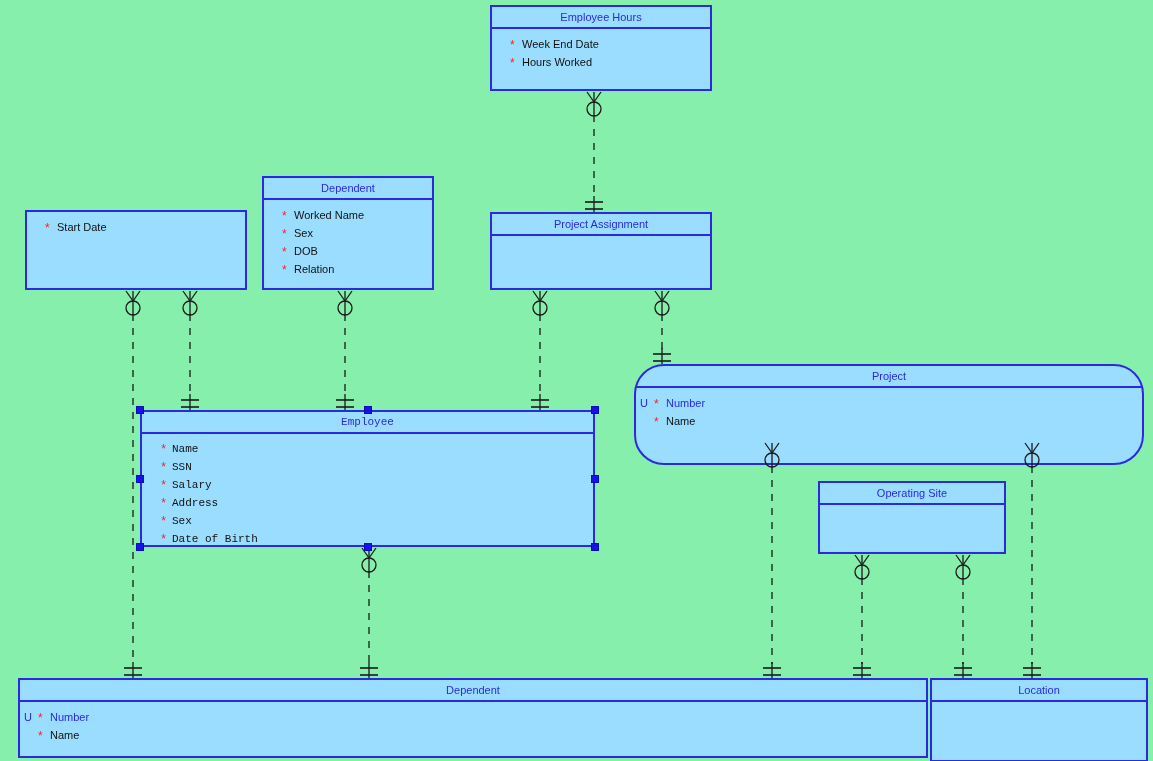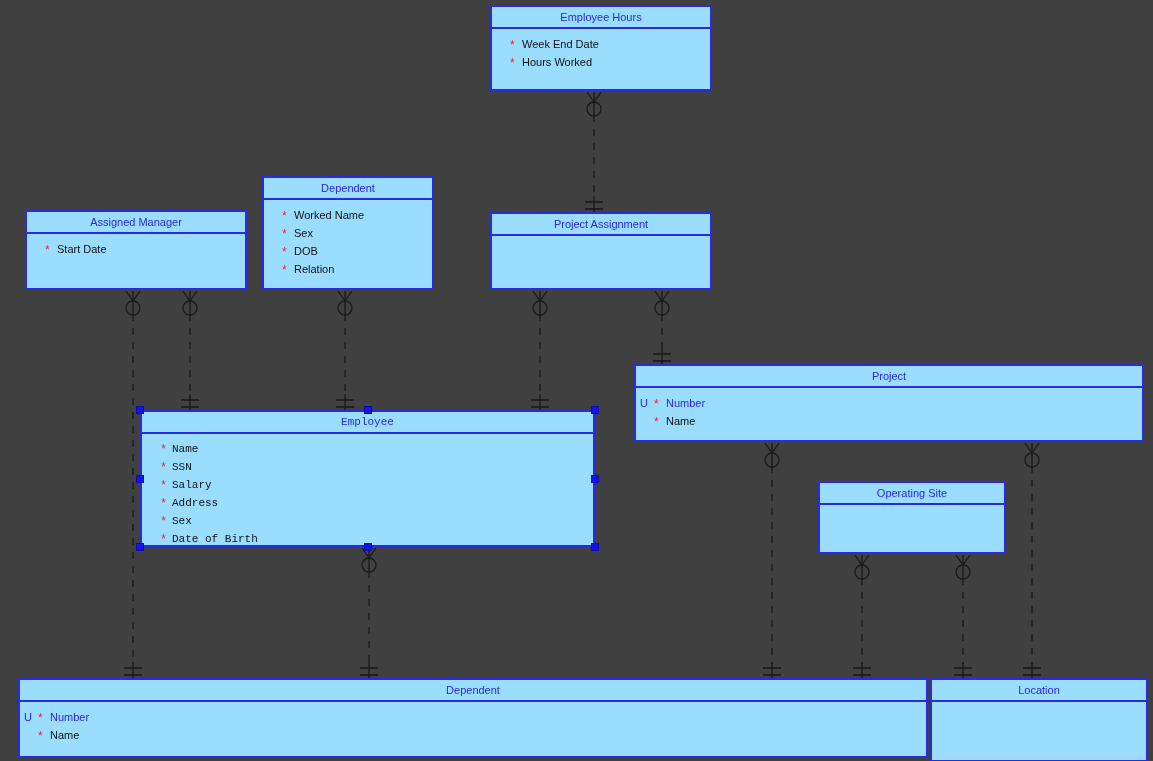--- a/index.html
+++ b/index.html
@@ -1,19 +1,19 @@
 <!DOCTYPE html>
 <html><head>
 <meta charset="utf-8">
 <style>
   html,body{margin:0;padding:0;background:#ffffff;}
   #canvas{
     position:relative;
     width:1153px;height:761px;
-    background:#404040;
+    background:#86efac;
     font-family:"Liberation Sans", sans-serif;
     overflow:hidden;
   }
   
   .entity{
     position:absolute;
     box-sizing:border-box;
     background:#9ADDFF;
     border:2px solid #2A2AE0;
     z-index:5;
@@ -158,34 +158,33 @@
             <span class="aname">DOB</span>
           </div>
           <div class="attr">
             <span class="uq"></span>
             <span class="star">*</span>
             <span class="aname">Relation</span>
           </div>
         </div>
       </div>
       <div class="entity" style="left: 25px; top: 210px; width: 222px; height: 80px;">
-        <div class="ent-title">Assigned Manager</div>
         <div class="ent-body">
           <div class="attr">
             <span class="uq"></span>
             <span class="star">*</span>
             <span class="aname">Start Date</span>
           </div>
         </div>
       </div>
       <div class="entity" style="left: 490px; top: 212px; width: 222px; height: 78px;">
         <div class="ent-title">Project Assignment</div>
         <div class="ent-body"></div>
       </div>
-      <div class="entity" style="left: 634px; top: 364px; width: 510px; height: 78px;">
+      <div class="entity" style="left: 634px; top: 364px; width: 510px; height: 101px; border-radius: 30px;">
         <div class="ent-title">Project</div>
         <div class="ent-body">
           <div class="attr key">
             <span class="uq">U</span>
             <span class="star">*</span>
             <span class="aname">Number</span>
           </div>
           <div class="attr">
             <span class="uq"></span>
             <span class="star">*</span>

